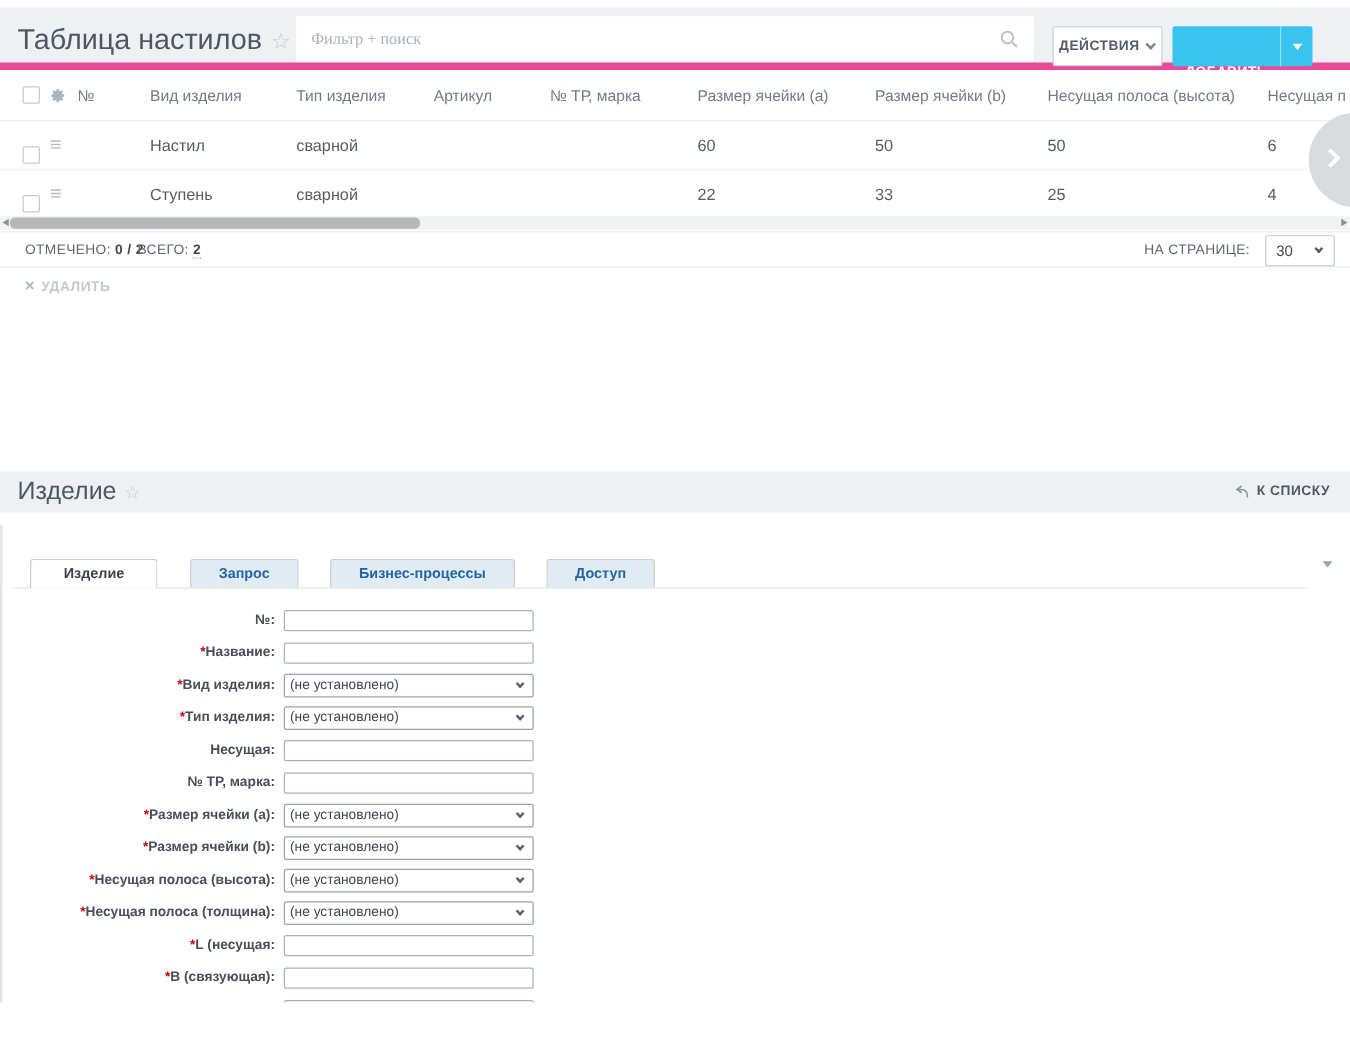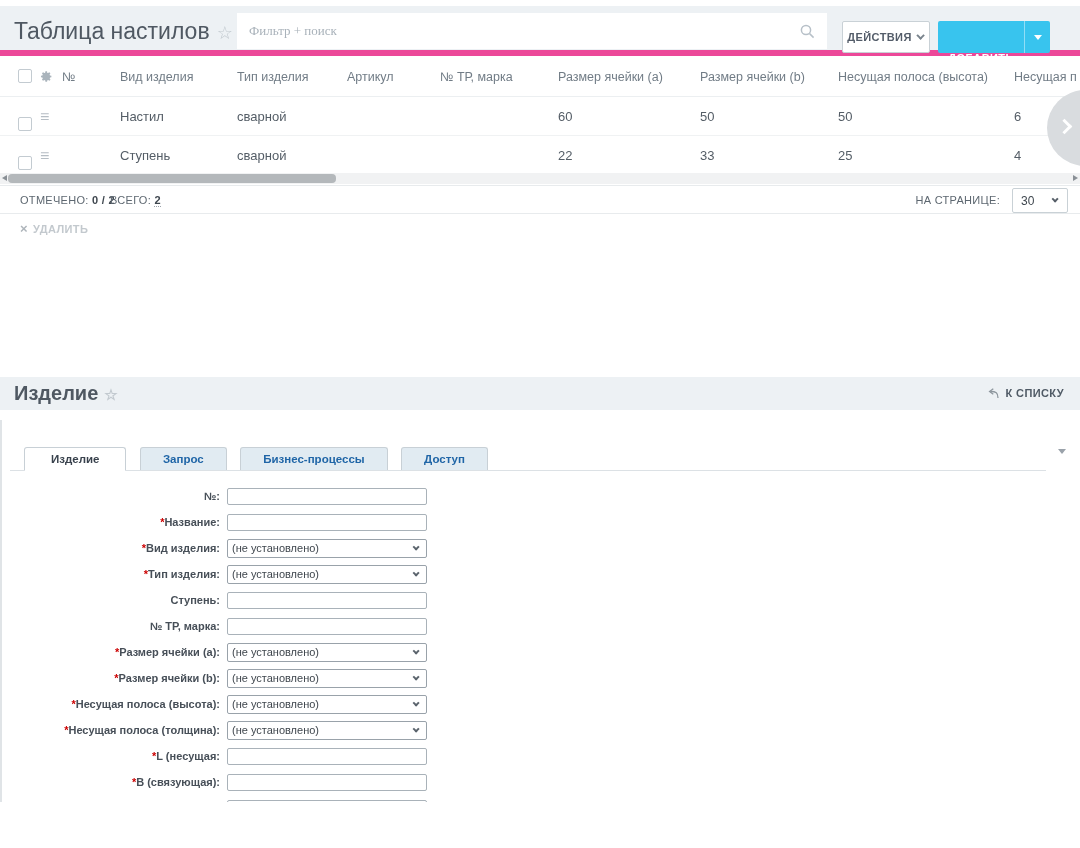--- a/index.html
+++ b/index.html
@@ -50,29 +50,29 @@
   .gf-val { font-weight:bold; color:#3f474f; }
   .gf-total-val { font-weight:bold; color:#3f474f; border-bottom:1px dotted #9aa2aa; cursor:pointer; } 
   .perpage-select { position:absolute; right:12px; top:2px; width:56px; height:25px; background:#fff; border:1px solid #c9d1d6; border-radius:2px; display:flex; align-items:center; justify-content:space-between; padding:0 8px; font-size:12px; color:#3f474f; cursor:pointer; }
   .perpage-select .chev-down { border-color:#555e67; width:5px; height:5px; }
 
   .group-action { position:absolute; left:20px; top:221px; font-size:11px; font-weight:bold; letter-spacing:.4px; color:#c3c9ce; cursor:default; }
   .group-action .x-icon { color:#aeb5bb; font-size:13px; font-weight:bold; margin-right:5px; }
 
   
   .detailbar { position:absolute; left:0; top:377px; width:1080px; height:33px; background:#edf1f4; }
-  .detail-title { position:absolute; left:14px; top:0; height:33px; line-height:33px; font-size:20px; font-weight:700; color:#4f5862; white-space:nowrap; }
+  .detail-title { position:absolute; left:14px; top:0; height:33px; line-height:33px; font-size:20px; font-weight:400; color:#4f5862; white-space:nowrap; }
   .detail-title .star { font-size:15px; margin-left:6px; }
   .back-link { position:absolute; right:16px; top:0; height:33px; line-height:33px; font-size:11px; font-weight:bold; letter-spacing:.4px; color:#4f5a65; cursor:pointer; display:flex; align-items:center; gap:6px; }
 
   .side-line { position:absolute; left:0; top:420px; width:2px; height:382px; background:#e0e4e7; }
 
   .tabs-wrap { position:absolute; left:10px; top:447px; width:1036px; height:24px; border-bottom:1px solid #dce1e5; }
   .tab { display:inline-block; height:23px; line-height:23px; padding:0 22px; margin-right:5px; margin-left:14px; border:1px solid #c8d0d6; border-bottom:none; border-radius:3px 3px 0 0; background:#e1ebf2; color:#1f65a7; font-size:11.5px; font-weight:bold; cursor:pointer; vertical-align:bottom; position:relative; }
-  .tab + .tab { margin-left:4px; }
+  .tab + .tab { margin-left:16px; }
   .tab.active { background:#fff; color:#39424d; height:24px; margin-bottom:-1px; border-bottom:1px solid #fff; padding:0 26px; }
   .form-corner-caret { position:absolute; left:1058px; top:449px; width:0; height:0; border-left:4px solid transparent; border-right:4px solid transparent; border-top:5px solid #9aa2aa; cursor:pointer; }
 
   .form-area { position:absolute; left:2px; top:471px; width:1078px; height:331px; overflow:hidden; background:#fff; padding-top:12px; }
   .form-row { display:flex; align-items:center; height:26px; }
   .form-label { width:225px; text-align:right; padding-right:7px; font-size:11px; font-weight:bold; color:#474f58; white-space:nowrap; }
   .req { color:#cc0000; }
   .finput { width:200px; height:17px; border:1px solid #a9b2b9; border-radius:2px; font-size:11px; padding:0 4px; color:#333; outline:none; font-family:"Liberation Sans", sans-serif; background:#fff; }
   .fselect { width:200px; height:19px; border:1px solid #99a2aa; border-radius:2px; background:#fff; font-size:11px; color:#3f464d; display:flex; align-items:center; justify-content:space-between; padding:0 6px 0 4px; cursor:pointer; }
   .fselect .chev-down { width:5px; height:5px; border-color:#5a636c; }
@@ -206,21 +206,21 @@
         </span>
     </div>
     <div class="form-row">
       <span class="form-label"><span class="req">*</span><span>Тип изделия:</span></span>
       <span class="fselect">
           <span>(не установлено)</span>
           <span class="chev-down"></span>
         </span>
     </div>
     <div class="form-row">
-      <span class="form-label"><span class="req"></span><span>Ступень:</span></span>
+      <span class="form-label"><span class="req"></span><span>Несущая:</span></span>
       <input class="finput" type="text" value="" style="">
     </div>
     <div class="form-row">
       <span class="form-label"><span class="req"></span><span>№ ТР, марка:</span></span>
       <input class="finput" type="text" value="" style="">
     </div>
     <div class="form-row">
       <span class="form-label"><span class="req">*</span><span>Размер ячейки (a):</span></span>
       <span class="fselect">
           <span>(не установлено)</span>

